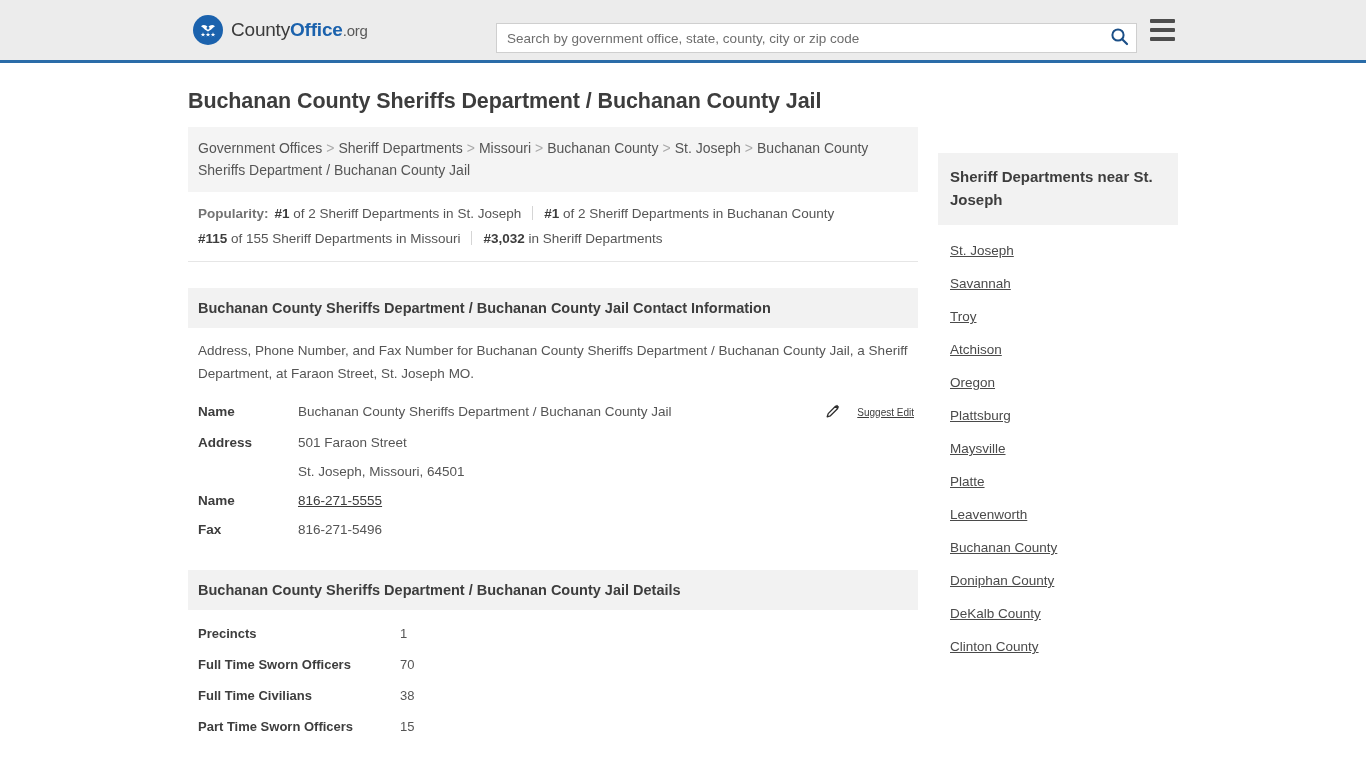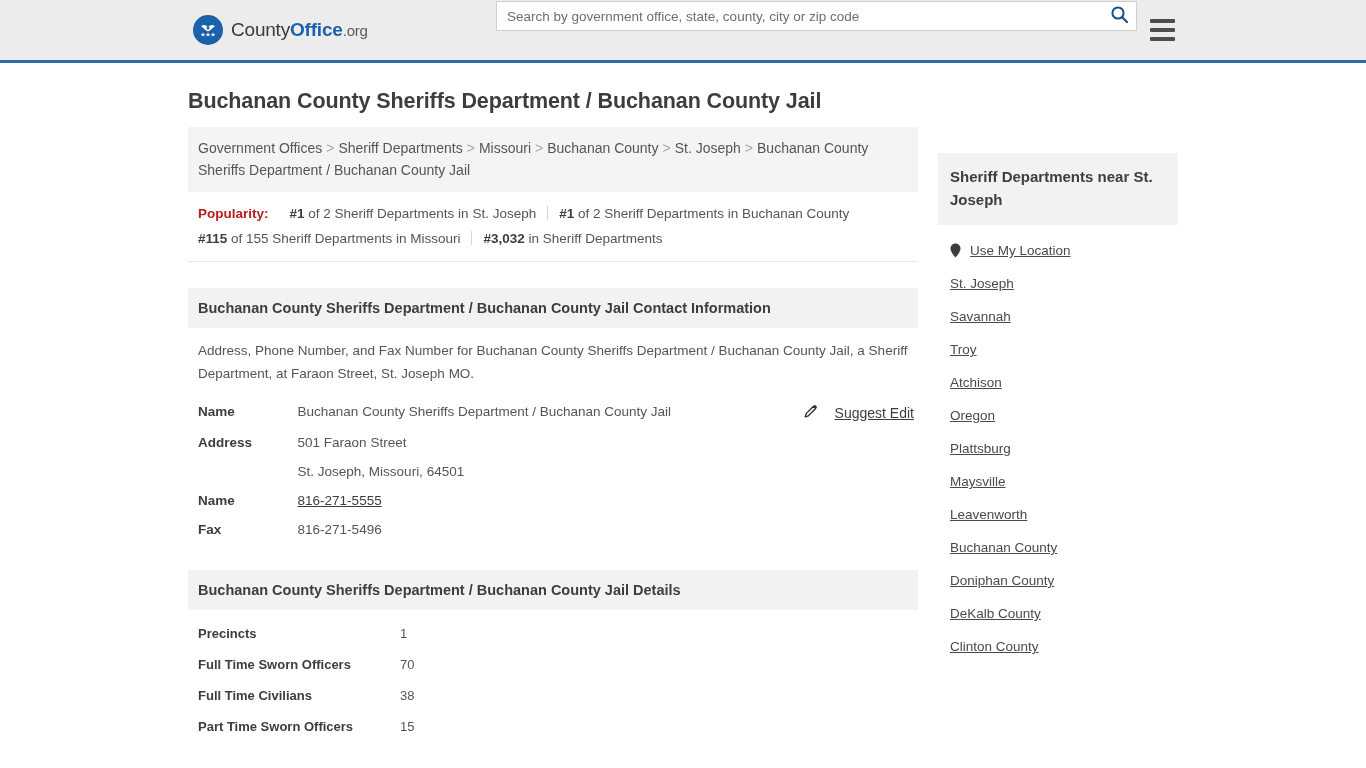--- a/index.html
+++ b/index.html
@@ -45,21 +45,21 @@
     letter-spacing: -0.2px;
     white-space: nowrap;
   }
   .brand-text .t1 { color: #3b3b3b; font-weight: 400; }
   .brand-text .t2 { color: #1b62ad; font-weight: 700; }
   .brand-text .t3 { color: #5a5a5a; font-size: 15px; }
 
   .search-wrap {
     position: absolute;
     left: 496px;
-    top: 1px;
+    top: 23px;
     width: 641px;
     height: 30px;
     background: #ffffff;
     border: 1px solid #cfcfcf;
     display: flex;
     align-items: center;
   }
   .search-input {
     flex: 1 1 auto;
     border: 0;
@@ -134,21 +134,21 @@
   .bc-last { color: #555; }
 
   
   .popularity {
     font-size: 13.5px;
     line-height: 25px;
     color: #555;
     padding: 9px 10px 10px 10px;
     border-bottom: 1px solid #e6e6e6;
   }
-  .popularity .plabel { font-weight: 700; color: #b91c1c; margin-right: 21px; }
+  .popularity .plabel { font-weight: 700; color: #737373; margin-right: 6px; }
   .pop-item { white-space: nowrap; }
   .pop-item b { font-weight: 700; color: #3d3d3d; }
   .pop-div {
     display: inline-block;
     border-left: 1px solid #d5d5d5;
     height: 14px;
     margin: 0 11px -2px 11px;
   }
 
   
@@ -188,21 +188,21 @@
   .info-table td.v { width: 510px; }
   .info-table td.x { width: 110px; text-align: right; padding-right: 4px; white-space: nowrap; }
   .info-table a.lnk {
     color: #3d3d3d;
     text-decoration: underline;
     text-align: right;
   }
   .suggest-edit {
     color: #3d3d3d;
     text-decoration: underline;
-    font-size: 14px;
+    font-size: 10px;
     display: inline-flex;
     align-items: center;
     gap: 17px;
   }
   .suggest-edit .pencil { text-decoration: none; display: inline-block; }
 
   
   .details-table {
     width: 100%;
     border-collapse: collapse;
@@ -361,28 +361,20 @@
         </tbody>
           </table>
 
       </div>
 
       <div class="side-col">
         <div class="side-head">Sheriff Departments near St. Joseph</div>
 
         <div class="side-links">
 
-          <div class="side-link-row">
-            <span class="pin-icon">
-              <svg width="11" height="15" viewBox="0 0 11 15" aria-hidden="true">
-                <path d="M5.5 0.4 C2.7 0.4 0.5 2.6 0.5 5.4 C0.5 9.1 5.5 14.6 5.5 14.6 C5.5 14.6 10.5 9.1 10.5 5.4 C10.5 2.6 8.3 0.4 5.5 0.4 Z" fill="#3d3d3d"></path>
-              </svg>
-            </span>
-            <a href="#">Use My Location</a>
-          </div>
 
           <div class="side-link-row">
               <a href="#">St. Joseph</a>
             </div>
           <div class="side-link-row">
               <a href="#">Savannah</a>
             </div>
           <div class="side-link-row">
               <a href="#">Troy</a>
             </div>
@@ -390,20 +382,23 @@
               <a href="#">Atchison</a>
             </div>
           <div class="side-link-row">
               <a href="#">Oregon</a>
             </div>
           <div class="side-link-row">
               <a href="#">Plattsburg</a>
             </div>
           <div class="side-link-row">
               <a href="#">Maysville</a>
+            </div>
+          <div class="side-link-row">
+              <a href="#">Platte</a>
             </div>
           <div class="side-link-row">
               <a href="#">Leavenworth</a>
             </div>
           <div class="side-link-row">
               <a href="#">Buchanan County</a>
             </div>
           <div class="side-link-row">
               <a href="#">Doniphan County</a>
             </div>

